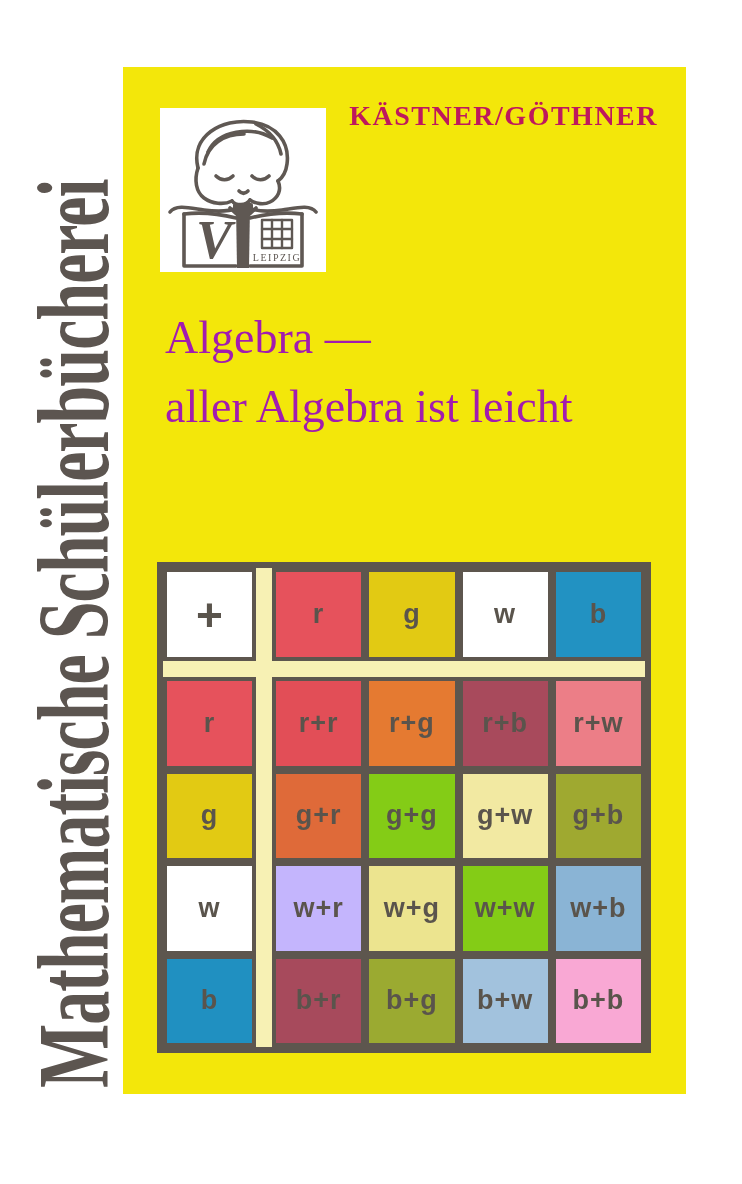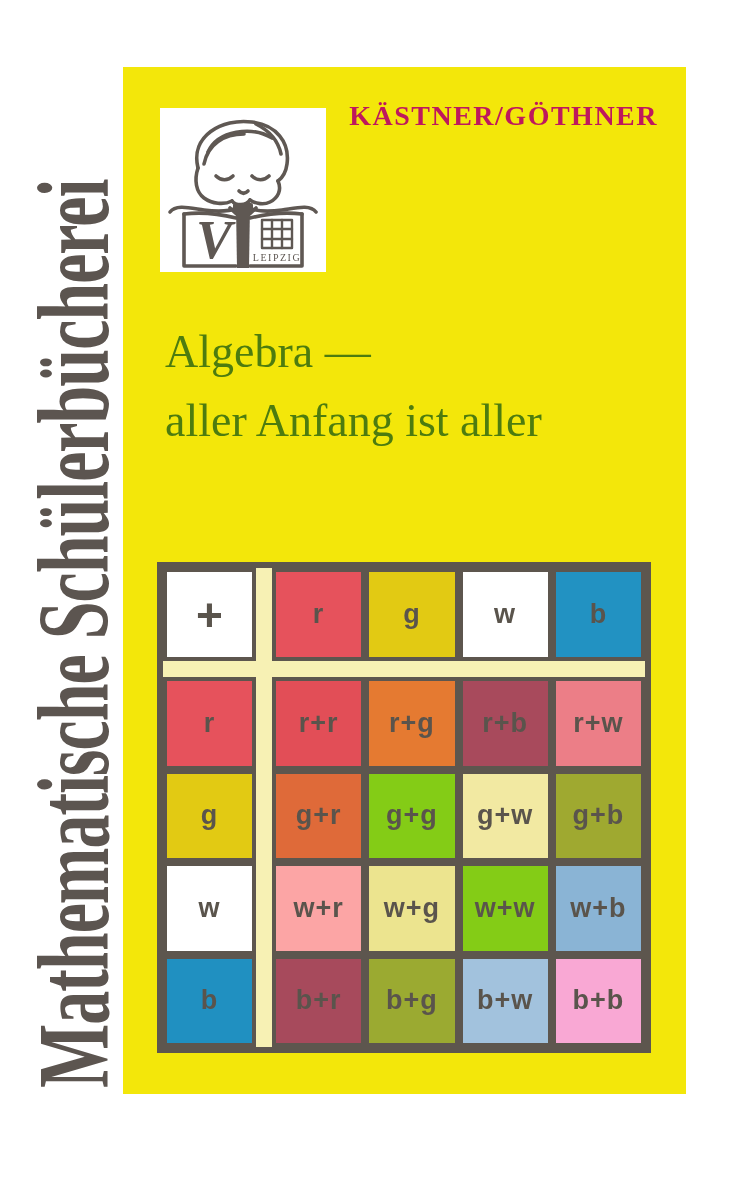--- a/index.html
+++ b/index.html
@@ -26,23 +26,23 @@
     position:absolute; left:37px; top:41px; width:166px; height:164px;
     background:#ffffff;
   }
   .logo-box svg { display:block; width:100%; height:100%; }
   .authors {
     position:absolute; top:33px; right:28px;
     font:700 28px "Liberation Serif", serif;
     letter-spacing:1.5px; color:#be185d; white-space:nowrap;
   }
   .title {
-    position:absolute; left:42px; top:250px;
+    position:absolute; left:42px; top:236px;
     font:400 46px/69px "Liberation Serif", serif;
-    color:#4d7c0f;
+    color:#a21caf;
   }
   
   .grid {
     position:absolute; left:34px; top:495px; width:494px; height:491px;
     background:#f7f1b4;
     border:6px solid #5d564e;
     display:grid;
     grid-template-columns:93px 16px repeat(4, 1fr);
     grid-template-rows:93px 16px repeat(4, 1fr);
   }
@@ -101,21 +101,21 @@
         <rect x="73" y="95" width="20" height="9" rx="2" fill="#5f5853"></rect>
         <text x="36" y="150" font-family="Liberation Serif, serif" font-style="italic" font-weight="700" font-size="54" fill="#5f5853">V</text>
         <text x="117" y="153" text-anchor="middle" font-family="Liberation Serif, serif" font-size="10" letter-spacing="1.5" fill="#5f5853">LEIPZIG</text>
       </svg>
     </div>
 
     <div class="authors">KÄSTNER/GÖTHNER</div>
 
     <div class="title">
       <div>Algebra —</div>
-      <div>aller Anfang ist aller</div>
+      <div>aller Algebra ist leicht</div>
     </div>
 
     <div class="grid">
         <div class="cell plus" style="background: rgb(255, 255, 255);">+</div>
         <div class="spacer"></div>
         <div class="cell" style="background: rgb(230, 82, 92);">r</div>
         <div class="cell" style="background: rgb(226, 202, 19);">g</div>
         <div class="cell" style="background: rgb(255, 255, 255);">w</div>
         <div class="cell" style="background: rgb(34, 146, 194);">b</div>
         <div class="spacer"></div>
@@ -131,21 +131,21 @@
         <div class="cell" style="background: rgb(168, 74, 92);">r+b</div>
         <div class="cell" style="background: rgb(236, 126, 135);">r+w</div>
         <div class="cell" style="background: rgb(226, 202, 19);">g</div>
         <div class="spacer"></div>
         <div class="cell" style="background: rgb(223, 106, 57);">g+r</div>
         <div class="cell" style="background: #84cc16;">g+g</div>
         <div class="cell" style="background: rgb(242, 233, 162);">g+w</div>
         <div class="cell" style="background: rgb(159, 169, 48); text-align: center;">g+b</div>
         <div class="cell" style="background: rgb(255, 255, 255);">w</div>
         <div class="spacer"></div>
-        <div class="cell" style="background: #fca5a5;">w+r</div>
+        <div class="cell" style="background: #c4b5fd;">w+r</div>
         <div class="cell" style="background: rgb(236, 228, 143);">w+g</div>
         <div class="cell" style="background: #84cc16;">w+w</div>
         <div class="cell" style="background: rgb(138, 180, 213);">w+b</div>
         <div class="cell" style="background: rgb(32, 144, 193);">b</div>
         <div class="spacer"></div>
         <div class="cell" style="background: rgb(167, 74, 92);">b+r</div>
         <div class="cell" style="background: rgb(155, 170, 49);">b+g</div>
         <div class="cell" style="background: rgb(162, 194, 221);">b+w</div>
         <div class="cell" style="background: #f9a8d4; text-align: center;">b+b</div>
       </div>

